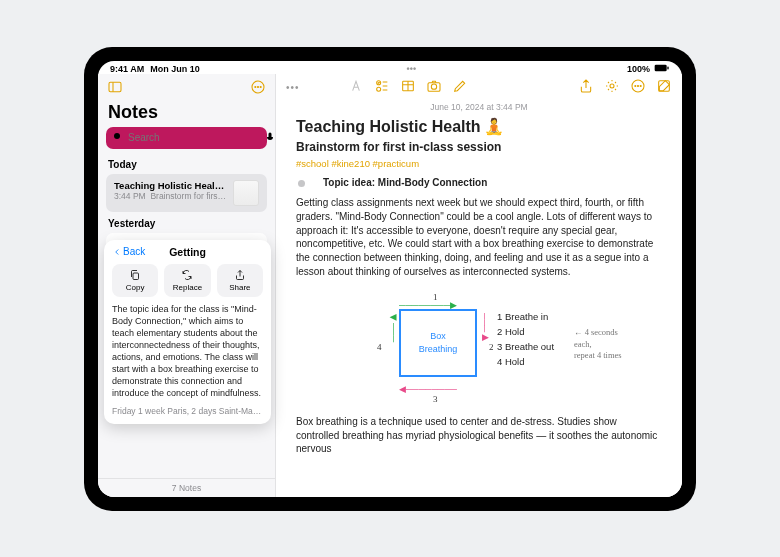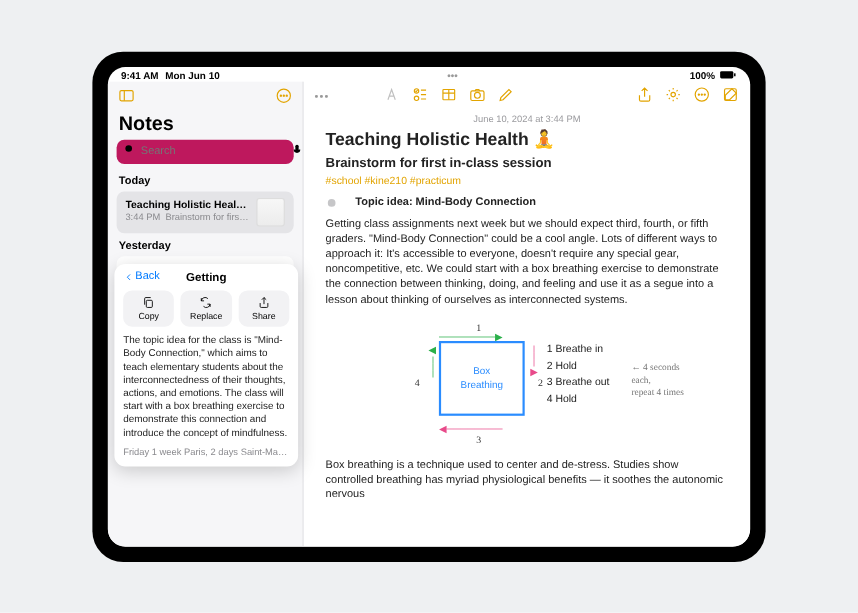--- a/index.html
+++ b/index.html
@@ -171,20 +171,21 @@
                   <path d="M12 3v12M8 7l4-4 4 4M5 13v6a2 2 0 0 0 2 2h10a2 2 0 0 0 2-2v-6"></path>
                 </svg>
                 <span>Share</span>
               </div>
      </div>
      <div class="pop-body">The topic idea for the class is "Mind-Body Connection," which aims to teach elementary students about the interconnectedness of their thoughts, actions, and emotions. The class will start with a box breathing exercise to demonstrate this connection and introduce the concept of mindfulness.</div>
      <div class="pop-foot">Friday  1 week Paris, 2 days Saint-Malo, 1…</div>
     </div>
 
     <div style="flex:1"></div>
+    <div class="footer">7 Notes</div>
    </div>
 
    <div class="main">
     <div class="m-toolbar">
      <span class="dots">•••</span>
      <div class="tool-grp" style="margin:0 auto;position:absolute;left:50%;transform:translateX(-35%);">
       <span class="ic2 muted"><svg viewBox="0 0 24 24">
                   <path d="M7 19L12 5l5 14M9 14h6"></path>
                 </svg></span>
       <span class="ic2"><svg viewBox="0 0 24 24">

